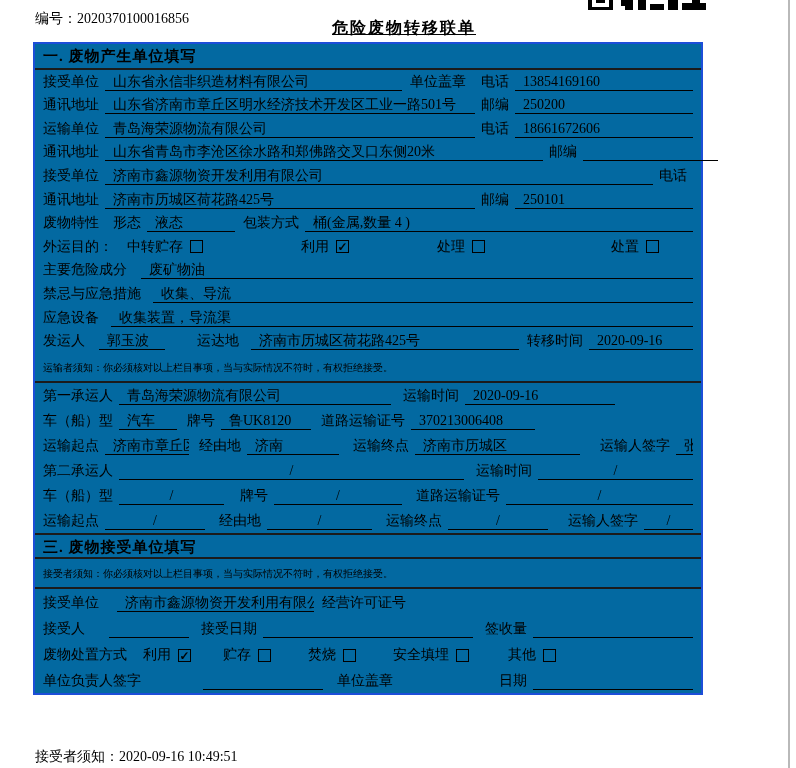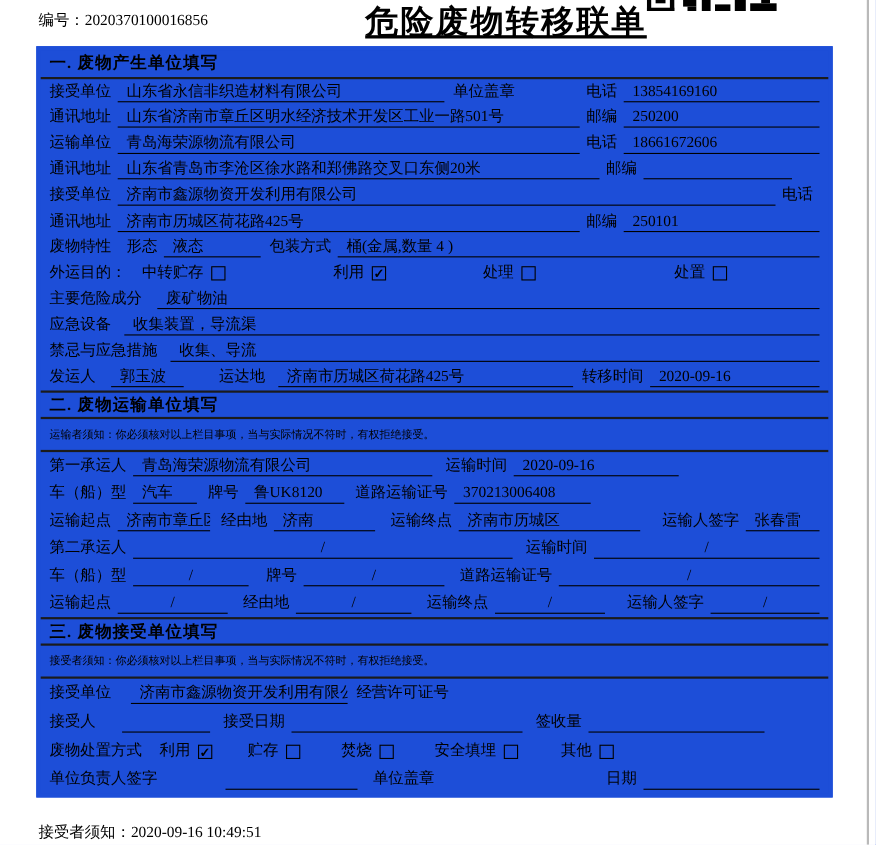--- a/index.html
+++ b/index.html
@@ -1,24 +1,24 @@
 <!DOCTYPE html>
 <html><head>
 <meta charset="utf-8">
 <style>
   * { margin:0; padding:0; box-sizing:border-box; }
   html,body { width:796px; height:768px; background:#fff; overflow:hidden; }
   body { font-family:"Liberation Serif","DejaVu Serif",serif; color:#000; }
   .page { position:relative; width:796px; height:768px; background:#fff; }
 
   .serial { position:absolute; left:35px; top:10px; font-size:14px; white-space:nowrap; }
-  .title  { position:absolute; left:332px; top:0; font-size:30px; font-weight:bold; letter-spacing:2px; white-space:nowrap;text-decoration:underline; }
+  .title  { position:absolute; left:332px; top:18px; font-size:16px; font-weight:bold; letter-spacing:2px; white-space:nowrap;text-decoration:underline; }
   .qr     { position:absolute; left:588px; top:0; }
 
-  .form { position:absolute; left:33px; top:42px; width:724px; border:4px solid #1d4ed8; background:#1d4ed8; }
+  .form { position:absolute; left:33px; top:42px; width:670px; border:2px solid #1d4ed8; background:#0369a1; }
 
   .sec-header { height:26px; line-height:25px; font-weight:bold; font-size:15px; padding:0 8px;
                 border-bottom:2px solid #1b1b1b; letter-spacing:1px; }
   .sec-header.mid { border-top:2px solid #1b1b1b; }
 
   .notice { height:30px; line-height:30px; padding:0 8px; font-size:10px;
             border-bottom:2px solid #1b1b1b; white-space:nowrap; }
 
   .row { display:flex; align-items:flex-end; padding:0 8px 3px 8px; font-size:14px; }
   .row.h1 { height:23.6px; }
@@ -142,39 +142,38 @@
         <span class="cbx"></span>
       </span>
     </div>
 
     <div class="row h1">
       <span class="lb">主要危险成分</span>
       <span class="vl fill" style="margin-left:8px">废矿物油</span>
     </div>
 
     <div class="row h1">
+      <span class="lb">禁忌与应急措施</span>
+      <span class="vl fill" style="margin-left:6px">收集、导流</span>
+    </div>
+
+    <div class="row h1">
       <span class="lb">应急设备</span>
       <span class="vl fill" style="margin-left:6px">收集装置，导流渠</span>
-    </div>
-
-    <div class="row h1">
-      <span class="lb">禁忌与应急措施</span>
-      <span class="vl fill" style="margin-left:6px">收集、导流</span>
     </div>
 
     <div class="row h1">
       <span class="lb">发运人</span>
       <span class="vl" style="width:66px;margin-left:8px">郭玉波</span>
       <span class="lb" style="margin-left:32px">运达地</span>
       <span class="vl" style="width:268px;margin-left:6px">济南市历城区荷花路425号</span>
       <span class="lb" style="margin-left:8px">转移时间</span>
       <span class="vl fill">2020-09-16</span>
     </div>
 
-    <div class="sec-header mid">二. 废物运输单位填写</div>
     <div class="notice">运输者须知：你必须核对以上栏目事项，当与实际情况不符时，有权拒绝接受。</div>
 
     <div class="row h2">
       <span class="lb">第一承运人</span>
       <span class="vl" style="width:272px">青岛海荣源物流有限公司</span>
       <span class="lb" style="margin-left:12px">运输时间</span>
       <span class="vl" style="width:150px">2020-09-16</span>
       <span class="sp"></span>
     </div>
 

